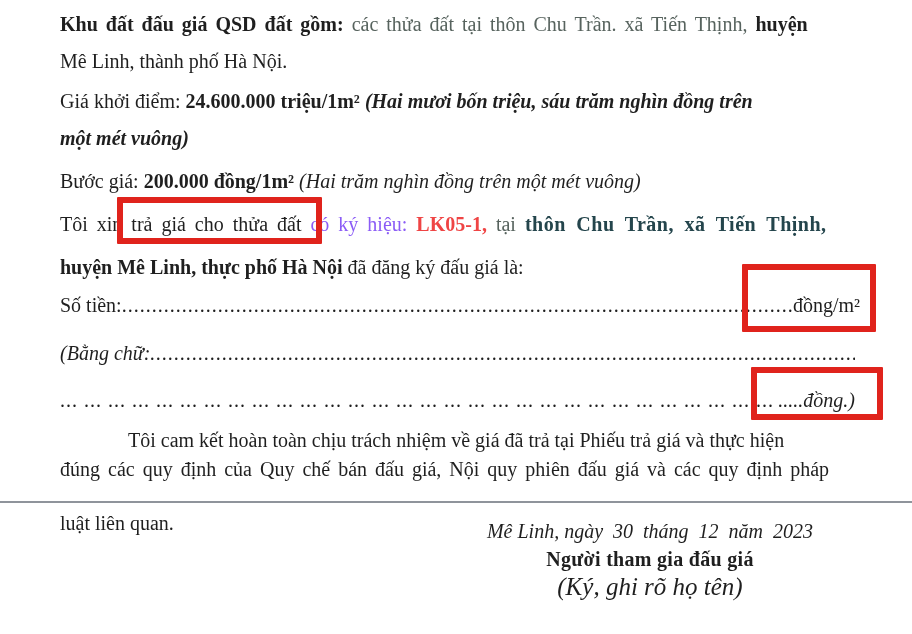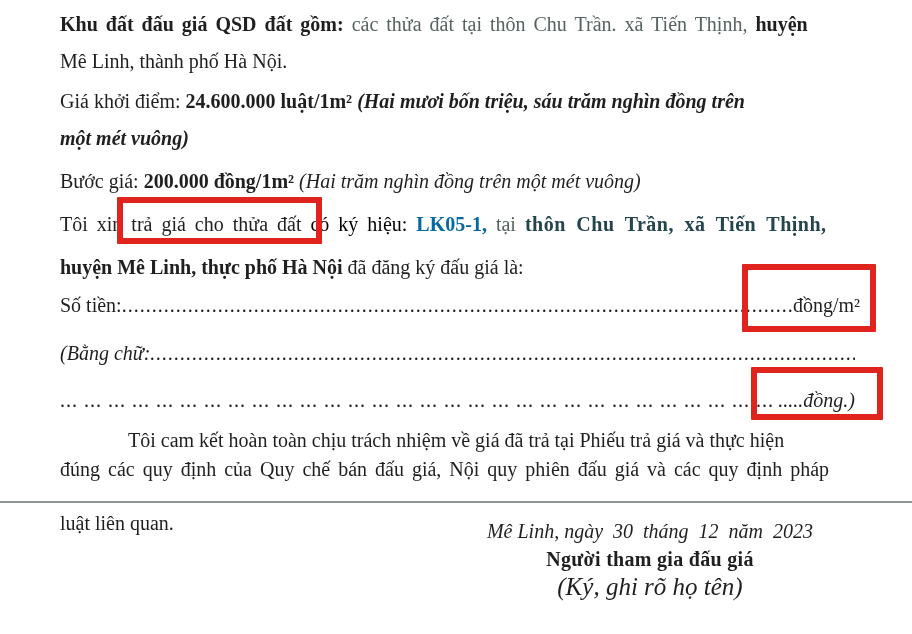--- a/index.html
+++ b/index.html
@@ -40,32 +40,32 @@
 <body style="color: rgb(31, 31, 31);">
 
 <div class="ln ws" style="top:10px;">
   <span class="b">Khu đất đấu giá QSD đất gồm:</span><span class="faded" style="color: rgb(87, 99, 94);"> các thửa đất tại thôn Chu Trần. xã Tiến Thịnh,</span><span class="b"> huyện</span>
 </div>
 <div class="ln" style="top:47px;">
   <span>Mê Linh, thành phố Hà Nội.</span>
 </div>
 
 <div class="ln" style="top:87px;">
-  <span>Giá khởi điểm: </span><span class="b">24.600.000 luật/1m²</span><span class="bi"> (Hai mươi bốn triệu, sáu trăm nghìn đồng trên</span>
+  <span>Giá khởi điểm: </span><span class="b">24.600.000 triệu/1m²</span><span class="bi"> (Hai mươi bốn triệu, sáu trăm nghìn đồng trên</span>
 </div>
 <div class="ln" style="top:124px;">
   <span class="bi">một mét vuông)</span>
 </div>
 
 <div class="ln" style="top:167px;">
   <span>Bước giá: </span><span class="b">200.000 đồng/1m²</span><span class="i"> (Hai trăm nghìn đồng trên một mét vuông)</span>
 </div>
 
 <div class="ln ws4" style="top:210px;">
-  <span>Tôi xin </span><span>trả giá cho thửa đất</span><span class="faded" style="color: #000000;"> có ký hiệu: </span><span class="code" style="color: #0369a1;">LK05-1,</span><span class="faded" style="color: rgb(87, 99, 94);"> tại </span><span class="loc" style="color: rgb(36, 69, 76); text-align: center;">thôn Chu Trần, xã Tiến Thịnh,</span>
+  <span>Tôi xin </span><span>trả giá cho thửa đất</span><span class="faded" style="color: #8b5cf6;"> có ký hiệu: </span><span class="code" style="color: #ef4444;">LK05-1,</span><span class="faded" style="color: rgb(87, 99, 94);"> tại </span><span class="loc" style="color: rgb(36, 69, 76); text-align: center;">thôn Chu Trần, xã Tiến Thịnh,</span>
 </div>
 <div class="ln" style="top:253px;">
   <span class="b">huyện Mê Linh, thực phố Hà Nội</span><span> đã đăng ký đấu giá là:</span>
 </div>
 
 <div class="ln flexln" style="top:291px;left:60px;right:52px;">
   <span>Số tiền: </span>
   <span class="fill">..........................................................................................................................................................................</span>
   <span> đồng/m²</span>
 </div>

